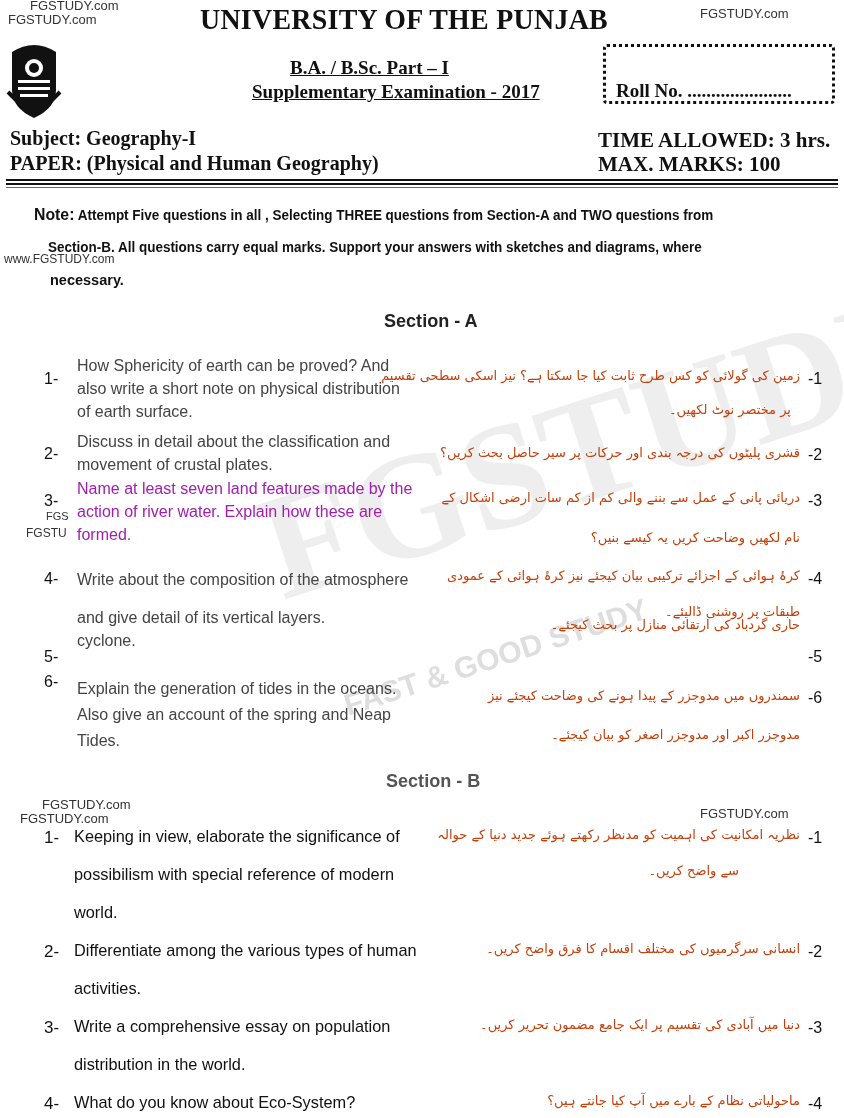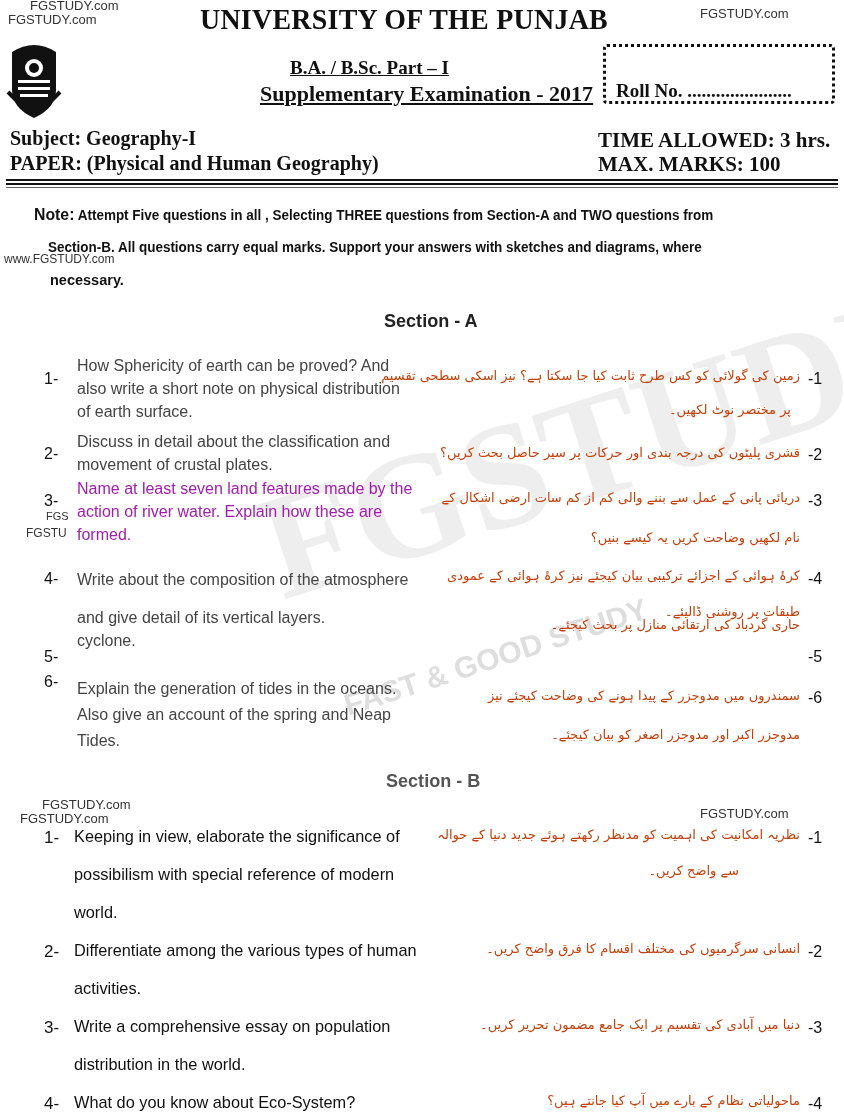--- a/index.html
+++ b/index.html
@@ -2,21 +2,21 @@
 <html><head>
 <meta charset="utf-8">
 <style>
   html, body { margin: 0; padding: 0; background: #fff; }
   body { width: 844px; height: 1118px; position: relative; overflow: hidden; font-family: "Liberation Sans", sans-serif; color: #111; }
   .abs { position: absolute; }
   .wm-small { font-family: "Liberation Sans", sans-serif; font-size: 13px; color: #333; position: absolute; white-space: nowrap; }
   .serif-b { font-family: "Liberation Serif", serif; font-weight: bold; }
   .title { left: 200px; top: 2px; font-size: 30px; letter-spacing: 0.3px; transform: scaleX(0.93); transform-origin: left top; }
   .sub1 { left: 290px; top: 57px; font-size: 19px; text-decoration: underline; }
-  .sub2 { left: 260px; top: 81px; font-size: 22px; text-decoration: underline; }
+  .sub2 { left: 252px; top: 81px; font-size: 19px; text-decoration: underline; }
   .roll { left: 603px; top: 44px; width: 232px; height: 60px; border: 3px dotted #111; border-radius: 4px; box-sizing: border-box; }
   .roll span { position: absolute; left: 10px; top: 33px; font-size: 19px; }
   .logo { left: 6px; top: 40px; width: 56px; height: 80px; }
   .subj { left: 10px; top: 127px; font-size: 20px; }
   .paper { left: 10px; top: 152px; font-size: 20px; }
   .time { left: 598px; top: 128px; font-size: 21px; font-family: Liberation Serif, serif; }
   .marks { left: 598px; top: 152px; font-size: 21px; }
   .rule { left: 6px; width: 832px; background: #111; }
   .note { left: 34px; top: 205px; font-size: 14.5px; font-weight: bold; white-space: nowrap; transform: scaleX(0.93); transform-origin: left top; }
   .note .lbl { font-size: 17px; }

